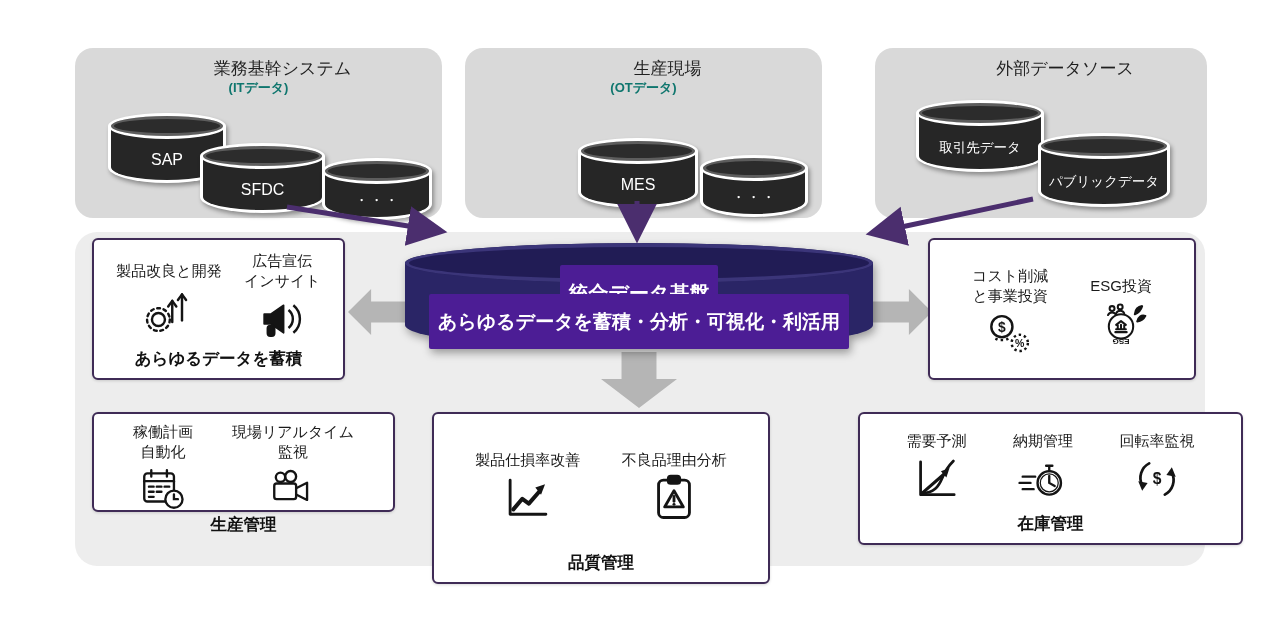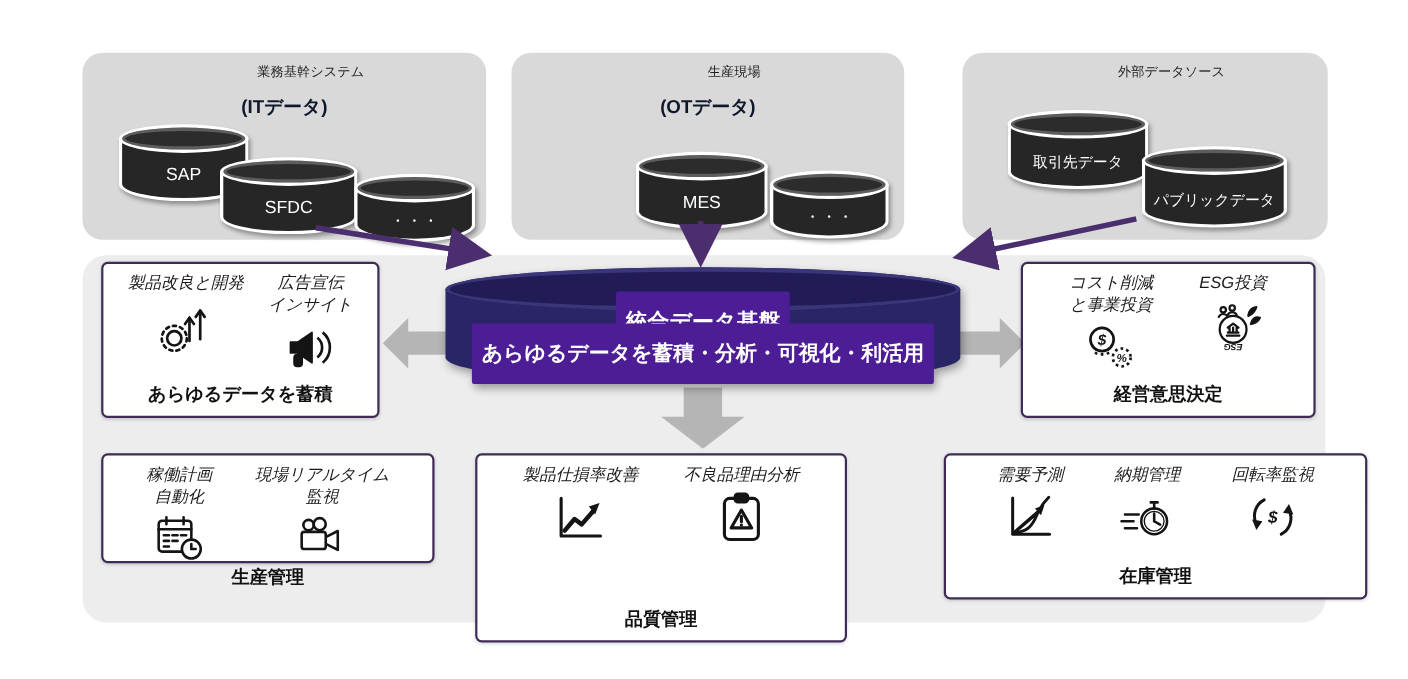--- a/index.html
+++ b/index.html
@@ -13,22 +13,22 @@
   }
   .abs { position:absolute; }
 
   
   .src-box {
     background:#d9d9d9;
     border-radius:18px;
     padding-top:10px;
   }
   .src-title { text-align:center; line-height:1.3; }
-  .src-title1 { font-size:12px; color:#1f1f1f;padding-left:48px; }
-  .src-title2 { font-size:17px; font-weight:bold; color:#0f172a; min-height:22px;margin-top:13px; }
+  .src-title1 { font-size:17px; color:#1f1f1f;padding-left:48px; }
+  .src-title2 { font-size:13px; font-weight:bold; color:#0f766e; min-height:22px; }
 
   
   .db { position:absolute; filter:drop-shadow(2px 3px 2px rgba(0,0,0,0.35)); }
   .db-top {
     position:absolute; left:0; right:0; top:0; height:26px;
     background:#2c2c2c;
     border:3px solid #ffffff;
     border-radius:50%;
     box-shadow: inset 0 0 0 3px #5d5d5d;
     z-index:2;
@@ -81,21 +81,21 @@
   
   .usecase {
     background:#ffffff;
     border:2px solid #3f2b56;
     border-radius:6px;
     display:flex; flex-direction:column;
     box-shadow:0 1px 3px rgba(0,0,0,0.15);
   }
   .uc-items {
     flex:1; display:flex; justify-content:space-evenly;
-    padding-top:8px; align-items:flex-start;font-style:italic;
+    padding-top:8px; align-items:center;
   }
   .uc-item { display:flex; flex-direction:column; align-items:center; gap:3px; }
   .uc-label {
     font-size:15px; text-align:center; white-space:pre-line;
     line-height:1.3; color:#1a1a1a;
   }
   .uc-title {
     text-align:center; font-weight:bold; font-size:16.5px;
     padding-bottom:8px; color:#111;
   }
@@ -239,21 +239,20 @@
             <path d="M16 21 a5.5 5.5 0 0 1 10 0"></path>
           <circle cx="31" cy="11" r="3"></circle>
             <path d="M26 19 a5.5 5.5 0 0 1 10 0"></path>
           <path d="M49 20 q7 -3 9 -10 q-8 1 -9 10 z" fill="#141414"></path>
           <path d="M52 29 q7 -1 10 -7 q-8 -2 -10 7 z" fill="#141414"></path>
         </g>
         <text x="32" y="57" font-size="10" font-weight="bold" fill="#141414" text-anchor="middle" transform="rotate(180 32 54)">ESG</text>
       </svg>
     </div>
   </div>
-  <div class="uc-title">経営意思決定</div>
 </div>
 
 <div class="usecase abs" style="left:92px; top:412px; width:303px; height:100px;">
   <div class="uc-items">
     <div class="uc-item">
       <div class="uc-label">稼働計画
 自動化</div>
       <svg class="icon" width="50" height="50" viewBox="0 0 64 64">
         <g fill="none" stroke="#141414" stroke-width="3" stroke-linecap="round">
           <rect x="8" y="12" width="38" height="36" rx="4"></rect>

